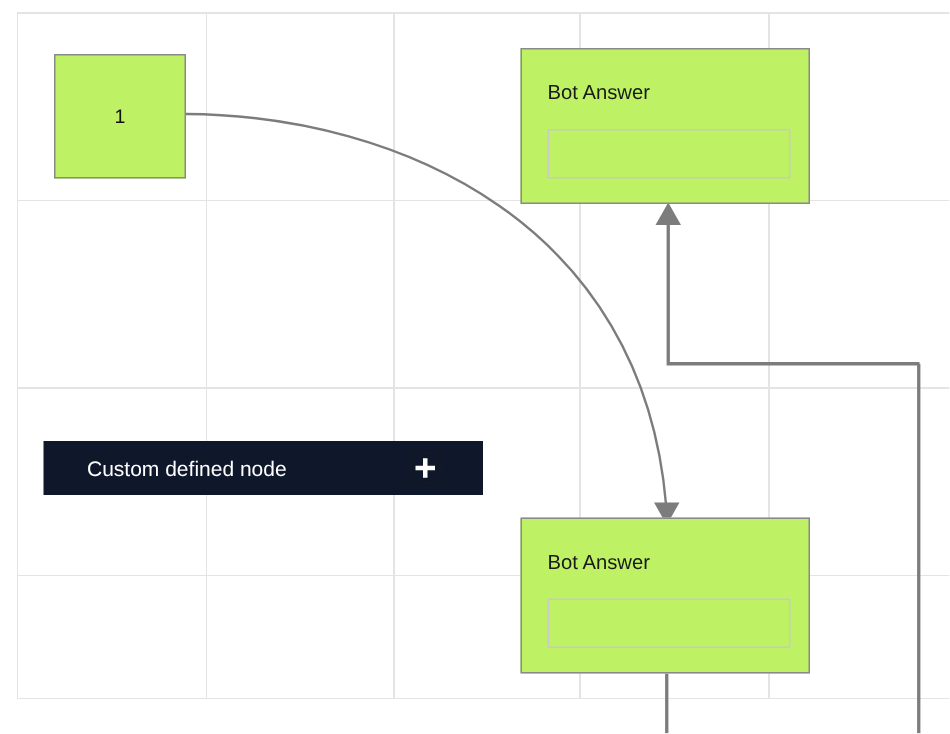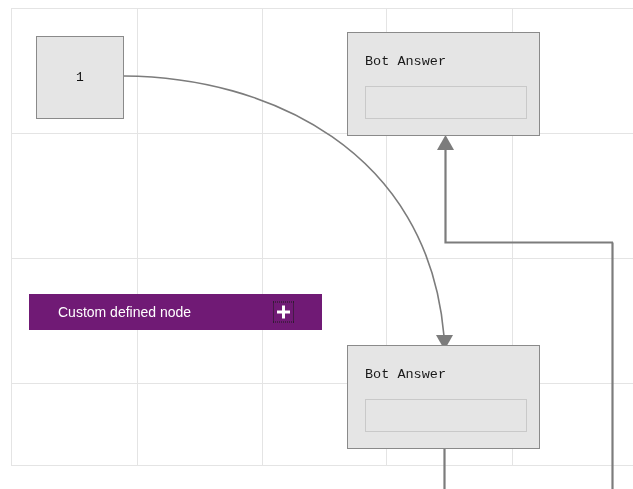--- a/index.html
+++ b/index.html
@@ -28,23 +28,22 @@
   .edge-layer {
     position: absolute;
     left: 0; top: 0;
     width: 633px;
     height: 489px;
   }
   
   .node {
     position: absolute;
     box-sizing: border-box;
-    background: #e5e5e5;
+    background: #bef264;
     border: 1.5px solid #8a8a8a;
-    font-family: Liberation Mono, monospace;
   }
   .node-num {
     left: 36px;
     top: 36px;
     width: 88px;
     height: 83px;
     display: flex;
     align-items: center;
     justify-content: center;
   }
@@ -78,21 +77,21 @@
     border: 1px solid #c9c9c9;
     background: transparent;
   }
   
   .palette-btn {
     position: absolute;
     left: 29px;
     top: 294px;
     width: 293px;
     height: 36px;
-    background: #701a75;
+    background: #0f172a;
     box-sizing: border-box;
     display: flex;
     align-items: center;
   }
   .palette-btn .palette-label {
     color: #ffffff;
     font-size: 14px;
     margin-left: 29px;
     line-height: 1;
     white-space: nowrap;

